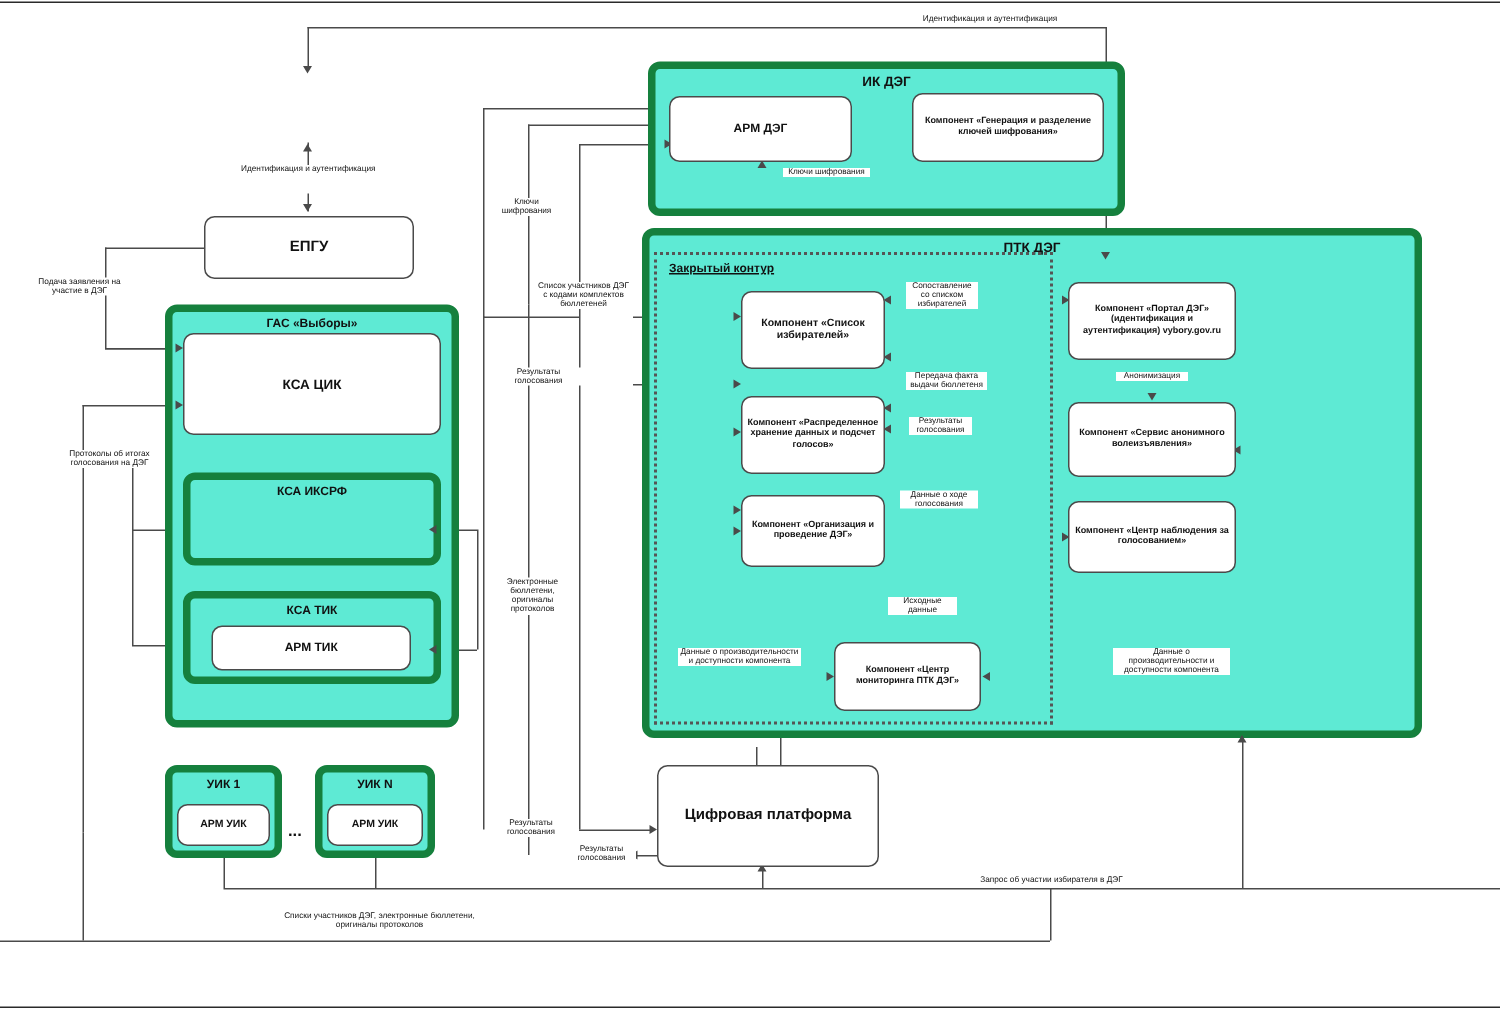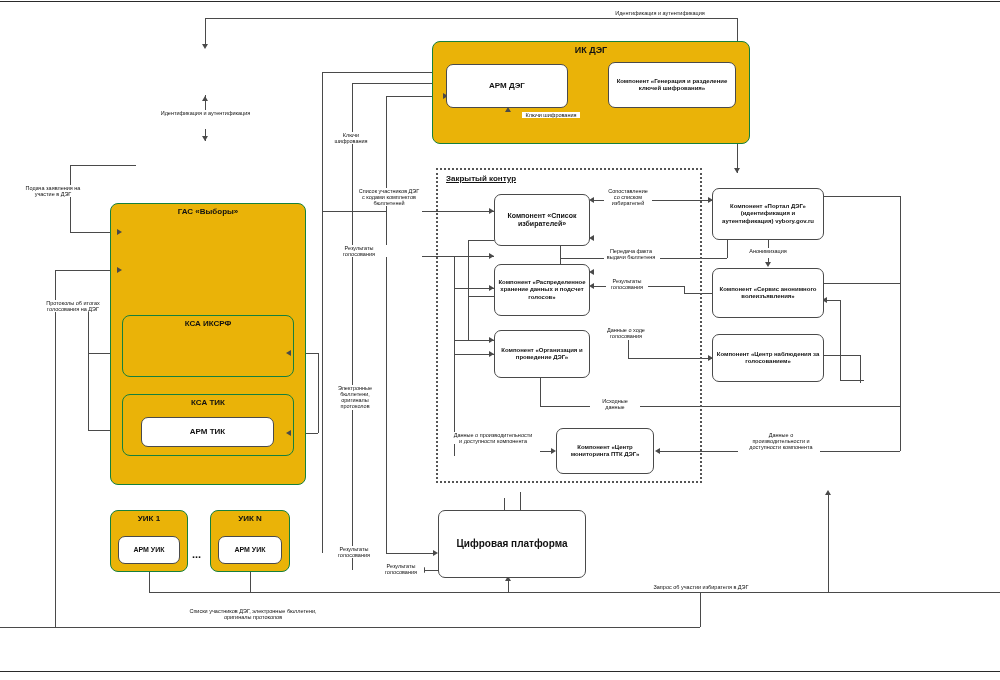--- a/index.html
+++ b/index.html
@@ -12,21 +12,21 @@
   
   .node{
     position:absolute;box-sizing:border-box;
     border:1px solid #4a4a4a;border-radius:7px;background:#fff;
     display:flex;align-items:center;justify-content:center;
     text-align:center;font-weight:bold;color:#111;
     line-height:1.18;padding:2px 3px;z-index:5;
   }
   .group{
     position:absolute;box-sizing:border-box;
-    border:1px solid #15803d;border-radius:8px;background:#eab308;
+    border:5px solid #15803d;border-radius:8px;background:#5eead4;
     z-index:2;
   }
   .group > .gtitle{
     position:absolute;left:0;right:0;top:3px;text-align:center;
     font-weight:bold;color:#111;
   }
   .dashgroup{
     position:absolute;box-sizing:border-box;
     border:2px dotted #555;background:transparent;z-index:3;
   }
@@ -68,32 +68,34 @@
   <div class="ar ar-d" style="left:734px;top:168px;"></div>
   <div class="elabel fs55" style="left:600px;top:10px;width:120px;">Идентификация и аутентификация</div>
 
 
   <div class="ln lnv" style="left:205px;top:95px;height:15px;"></div>
   <div class="ln lnv" style="left:205px;top:129px;height:12px;"></div>
   <div class="ar ar-d" style="left:202px;top:136px;"></div>
   <div class="ar ar-u" style="left:202px;top:96px;"></div>
   <div class="elabel fs55" style="left:158px;top:110px;width:95px;">Идентификация и аутентификация</div>
 
+  <div class="node fs10" style="left:136px;top:144px;width:140px;height:42px;">ЕПГУ</div>
 
   <div class="ln lnh" style="left:70px;top:165px;width:66px;"></div>
   <div class="ln lnv" style="left:70px;top:165px;height:67px;"></div>
   <div class="ln lnh" style="left:70px;top:232px;width:50px;"></div>
   <div class="ln lnh" style="left:120px;top:232px;width:0px;"></div>
   <div class="ln lnh" style="left:70px;top:232px;width:52px;"></div>
   <div class="ar ar-r" style="left:117px;top:229px;"></div>
   <div class="elabel fs55" style="left:22px;top:185px;width:62px;">Подача заявления на участие в ДЭГ</div>
 
   <div class="group" style="left:110px;top:203px;width:196px;height:282px;">
     <div class="gtitle fs8">ГАС «Выборы»</div>
   </div>
+  <div class="node fs9" style="left:122px;top:222px;width:172px;height:68px;">КСА ЦИК</div>
 
   <div class="group" style="left:122px;top:315px;width:172px;height:62px;">
     <div class="gtitle fs8">КСА ИКСРФ</div>
   </div>
 
   <div class="group" style="left:122px;top:394px;width:172px;height:62px;">
     <div class="gtitle fs8">КСА ТИК</div>
   </div>
   <div class="node fs8" style="left:141px;top:417px;width:133px;height:30px;">АРМ ТИК</div>
 
@@ -159,20 +161,23 @@
 
   <div class="elabel fs55" style="left:356px;top:188px;width:66px;">Список участников ДЭГ с кодами комплектов бюллетеней</div>
   <div class="ln lnh" style="left:322px;top:211px;width:64px;"></div>
   <div class="ln lnh" style="left:422px;top:211px;width:72px;"></div>
   <div class="ar ar-r" style="left:489px;top:208px;"></div>
 
   <div class="elabel fs55" style="left:330px;top:245px;width:58px;">Результаты голосования</div>
 
   <div class="elabel fs55" style="left:330px;top:385px;width:50px;">Электронные бюллетени, оригиналы протоколов</div>
 
+  <div class="group" style="left:428px;top:152px;width:520px;height:340px;">
+    <div class="gtitle fs9">ПТК ДЭГ</div>
+  </div>
 
   <div class="dashgroup" style="left:436px;top:168px;width:266px;height:315px;">
     <div class="gtitle fs8" style="left:8px;">Закрытый контур</div>
   </div>
 
 
   <div class="node fs7" style="left:494px;top:194px;width:96px;height:52px;">Компонент «Список избирателей»</div>
   <div class="node fs6" style="left:494px;top:264px;width:96px;height:52px;">Компонент «Распределенное хранение данных и подсчет голосов»</div>
   <div class="node fs6" style="left:494px;top:330px;width:96px;height:48px;">Компонент «Организация и проведение ДЭГ»</div>
   <div class="node fs6" style="left:556px;top:428px;width:98px;height:46px;">Компонент «Центр мониторинга ПТК ДЭГ»</div>

